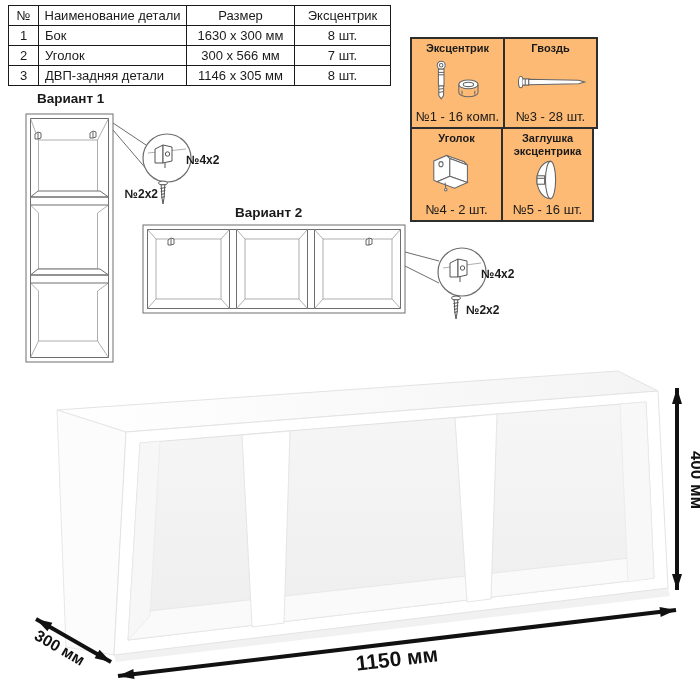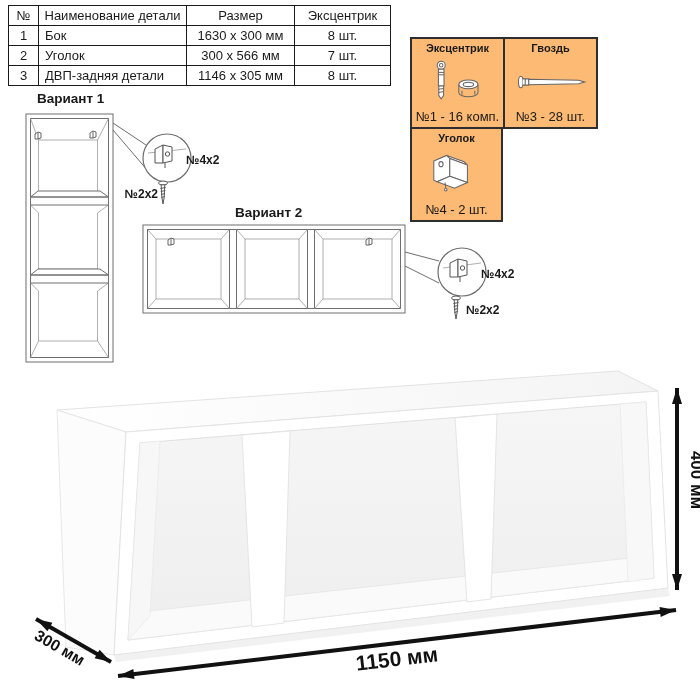--- a/index.html
+++ b/index.html
@@ -116,20 +116,32 @@
             <ellipse cx="25" cy="20" rx="2.6" ry="3.2"></ellipse>
             <path d="M32,9 L54,17 L58,21 L36,13 Z"></path>
             <path d="M36,13 L58,21 L58,43 L36,35 Z"></path>
             <path d="M20,42 L36,35 L58,43 L42,50 Z"></path>
             <line x1="30" y1="43" x2="31" y2="50"></line>
             <circle cx="31" cy="52" r="1.6"></circle>
           </svg>
         </div>
         <div class="hw-label">№4 - 2 шт.</div>
       </div>
+      <div class="hw-cell">
+        <div class="hw-title">Заглушка эксцентрика</div>
+        <div class="hw-icon">
+          <svg width="60" height="44" viewBox="0 0 70 52" stroke="#666" fill="#fff" stroke-width="1.3">
+            <path d="M38,4 A 16 22 0 0 0 38,48 Z"></path>
+            <ellipse cx="38" cy="26" rx="6" ry="22"></ellipse>
+            <rect x="22" y="21" width="9" height="10"></rect>
+            <line x1="22" y1="24" x2="31" y2="24"></line>
+          </svg>
+        </div>
+        <div class="hw-label">№5 - 16 шт.</div>
+      </div>
     </div>
   </div>
 
   <svg class="overlay" width="700" height="690" viewBox="0 0 700 690">
     <defs>
       <g id="g-minibracket" stroke="#555" stroke-width="0.9" fill="#fff">
         <path d="M-3,3 L-3,-2 L0,-4 L3,-3 L3,2 L0,3 Z"></path>
         <line x1="0" y1="3" x2="0" y2="-3.5"></line>
       </g>
       <g id="g-bracket3d" stroke="#555" stroke-width="1" fill="#fff">

